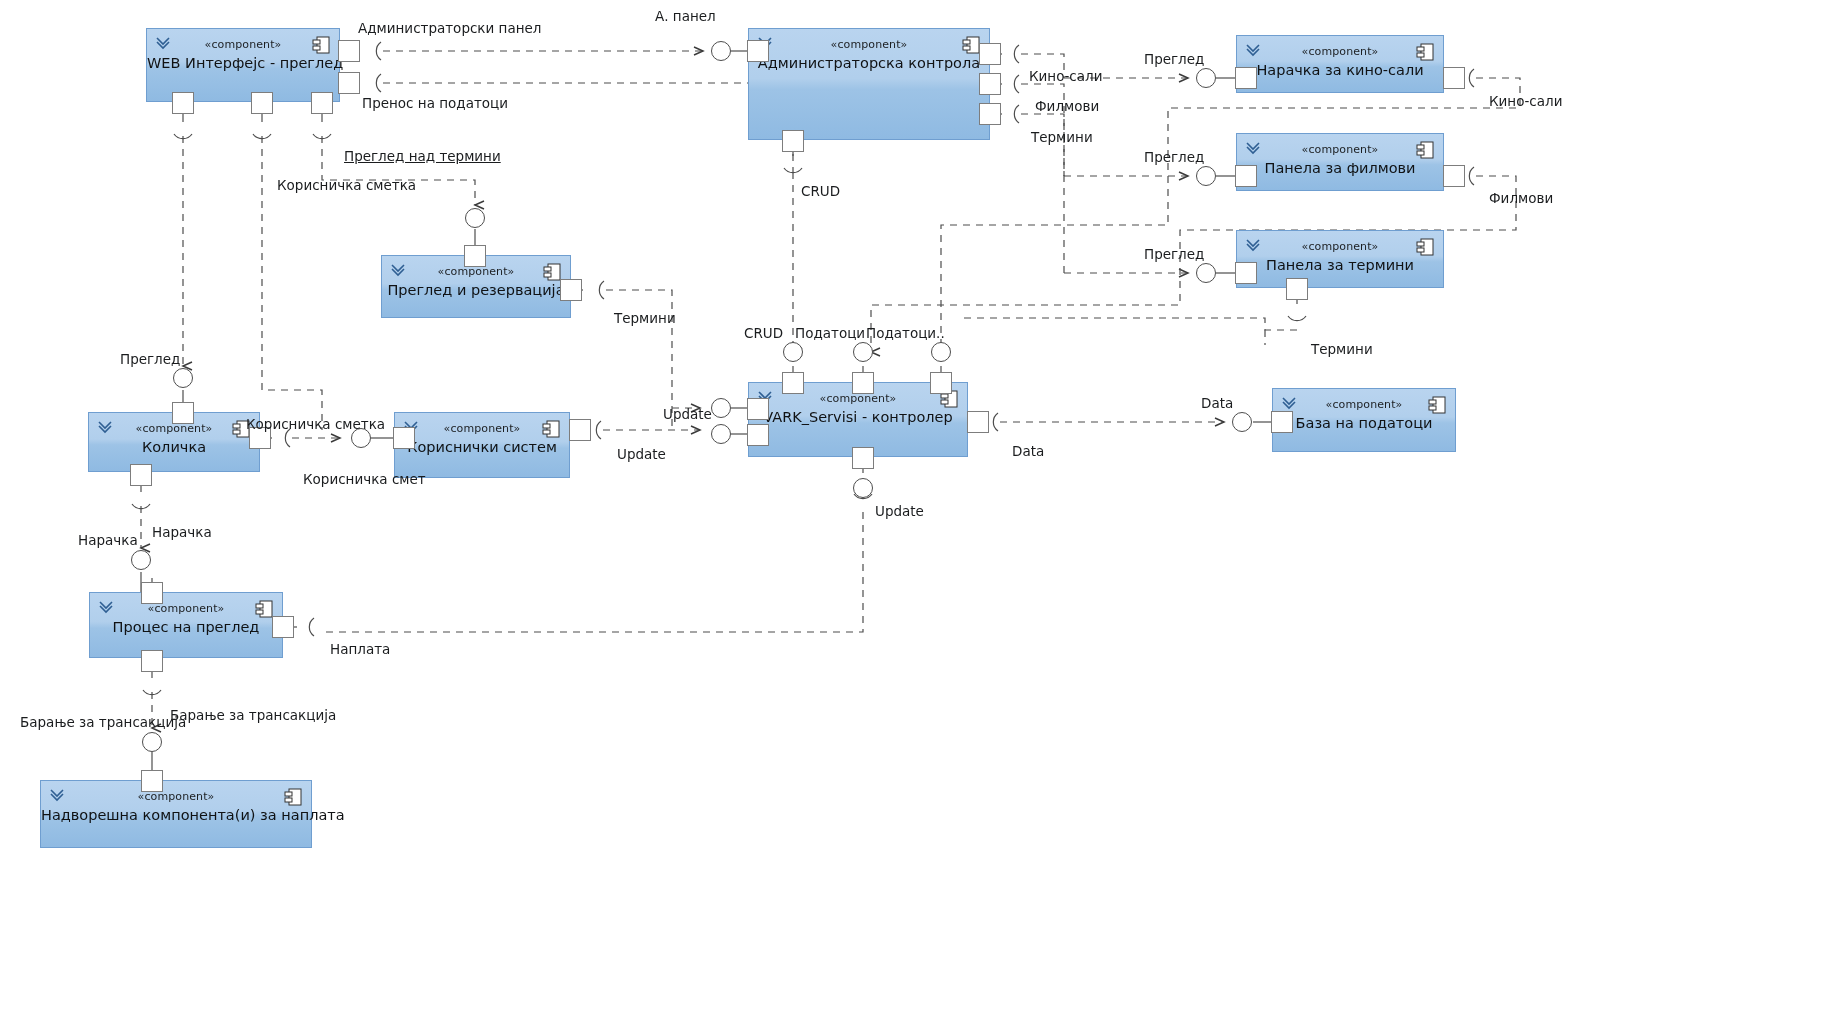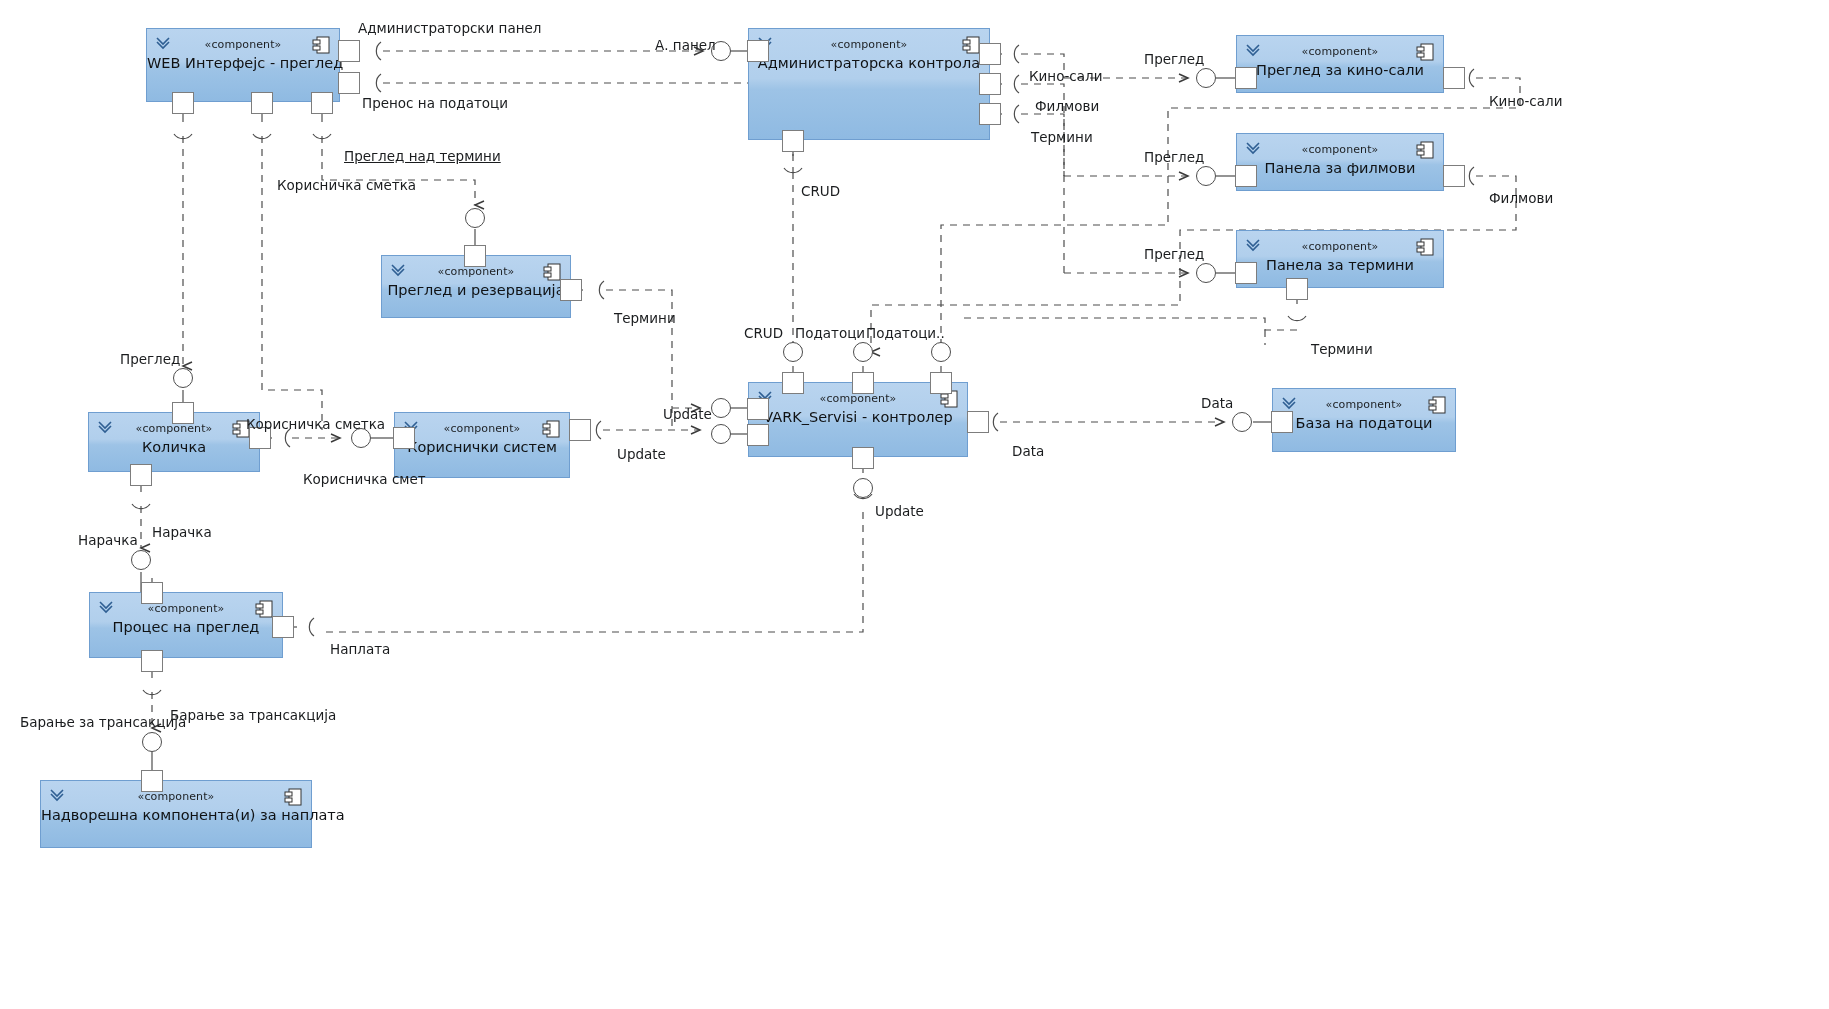--- a/index.html
+++ b/index.html
@@ -219,21 +219,21 @@
         </svg>
     </span>
     <span class="compicon">
       <svg viewBox="0 0 20 20" width="20" height="20">
           <rect x="5" y="2" width="12" height="16" fill="#fff" stroke="#333"></rect>
           <rect x="1" y="5" width="7" height="4" fill="#fff" stroke="#333"></rect>
           <rect x="1" y="11" width="7" height="4" fill="#fff" stroke="#333"></rect>
         </svg>
     </span>
     <div class="comp-stereo">«component»</div>
-    <div class="comp-name">Преглед за кино-сали</div>
+    <div class="comp-name">Нарачка за кино-сали</div>
   </div>
   <div class="lollipop" style="left:1196px;top:68px;"></div>
   <div class="port" style="left:1235px;top:67px;"></div>
   <div class="port" style="left:1443px;top:67px;"></div>
 
   <div class="component" style="left:1236px;top:133px;width:208px;height:58px;">
     <span class="chev">
       <svg viewBox="0 0 16 16" width="16" height="16">
           <path d="M2,3 L8,9 L14,3 M2,7 L8,13 L14,7" fill="none" stroke="#2f5f93" stroke-width="1.6"></path>
         </svg>
@@ -416,21 +416,21 @@
           <rect x="1" y="11" width="7" height="4" fill="#fff" stroke="#333"></rect>
         </svg>
     </span>
     <div class="comp-stereo">«component»</div>
     <div class="comp-name">Надворешна компонента(и) за наплата</div>
   </div>
   <div class="lollipop" style="left:142px;top:732px;"></div>
   <div class="port" style="left:141px;top:770px;"></div>
 
   <div class="lbl" style="left:358px;top:20px;">Администраторски панел</div>
-  <div class="lbl" style="left:655px;top:37px;">А. панел</div>
+  <div class="lbl" style="left:655px;top:8px;">А. панел</div>
   <div class="lbl" style="left:362px;top:95px;">Пренос на податоци</div>
   <div class="lbl" style="left:1029px;top:68px;">Кино-сали</div>
   <div class="lbl" style="left:1035px;top:98px;">Филмови</div>
   <div class="lbl" style="left:1031px;top:129px;">Термини</div>
   <div class="lbl" style="left:1144px;top:51px;">Преглед</div>
   <div class="lbl" style="left:1144px;top:149px;">Преглед</div>
   <div class="lbl" style="left:1144px;top:246px;">Преглед</div>
   <div class="lbl" style="left:1489px;top:93px;">Кино-сали</div>
   <div class="lbl" style="left:1489px;top:190px;">Филмови</div>
   <div class="lbl" style="left:1311px;top:341px;">Термини</div>

